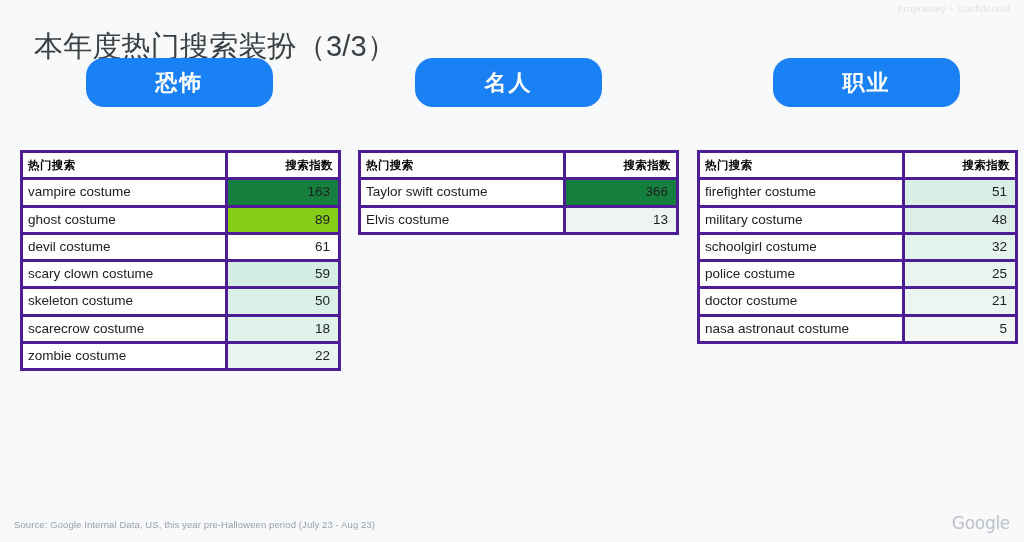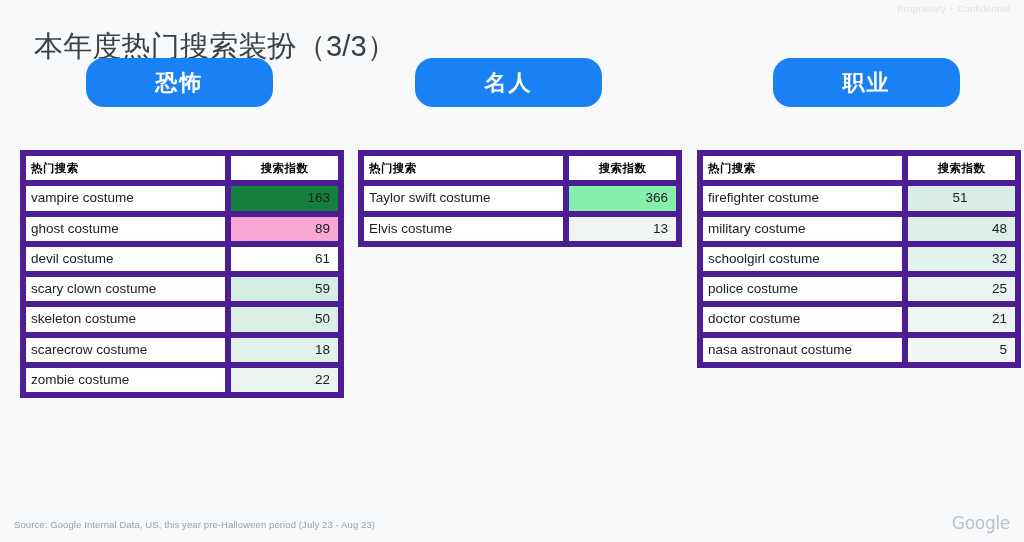--- a/index.html
+++ b/index.html
@@ -88,36 +88,36 @@
 
   table.data-table {
     border-collapse: collapse;
     width: 100%;
     table-layout: fixed;
     background: #ffffff;
     font-size: 13.5px;
   }
   table.data-table th,
   table.data-table td {
-    border: 6px solid #4c1d95;
+    border: 3px solid #4c1d95;
     height: 24.3px;
     padding: 0 5px;
     line-height: 24.3px;
     overflow: hidden;
     white-space: nowrap;
   }
   table.data-table th {
     background: #ffffff;
     color: #000000;
     font-weight: 700;
     font-size: 11.5px;
     text-align: left;
     letter-spacing: 0.4px;
   }
-  table.data-table th.col-val { text-align: center; }
+  table.data-table th.col-val { text-align: right; }
   table.data-table td.col-term {
     text-align: left;
     color: #202124;
     background: #ffffff;
   }
   table.data-table td.col-val {
     text-align: right;
     color: #202124;
     padding-right: 8px;
   }
@@ -171,21 +171,21 @@
           <th class="col-val">搜索指数</th>
         </tr>
       </thead>
       <tbody>
           <tr>
             <td class="col-term">vampire costume</td>
             <td class="col-val" style="background: #15803d;">163</td>
           </tr>
           <tr>
             <td class="col-term">ghost costume</td>
-            <td class="col-val" style="background: #f9a8d4;">89</td>
+            <td class="col-val" style="background: #84cc16;">89</td>
           </tr>
           <tr>
             <td class="col-term">devil costume</td>
             <td class="col-val">61</td>
           </tr>
           <tr>
             <td class="col-term">scary clown costume</td>
             <td class="col-val" style="background: rgb(213, 238, 227);">59</td>
           </tr>
           <tr>
@@ -212,21 +212,21 @@
         </colgroup>
       <thead>
         <tr>
           <th class="col-term">热门搜索</th>
           <th class="col-val">搜索指数</th>
         </tr>
       </thead>
       <tbody>
           <tr>
             <td class="col-term">Taylor swift costume</td>
-            <td class="col-val" style="background: #86efac;">366</td>
+            <td class="col-val" style="background: #15803d;">366</td>
           </tr>
           <tr>
             <td class="col-term">Elvis costume</td>
             <td class="col-val" style="background: rgb(238, 244, 242);">13</td>
           </tr>
         </tbody>
     </table>
   </div>
 
   <div class="tbl-wrap t3">
@@ -237,21 +237,21 @@
         </colgroup>
       <thead>
         <tr>
           <th class="col-term">热门搜索</th>
           <th class="col-val">搜索指数</th>
         </tr>
       </thead>
       <tbody>
           <tr>
             <td class="col-term">firefighter costume</td>
-            <td class="col-val" style="background: rgb(217, 238, 229); text-align: center;">51</td>
+            <td class="col-val" style="background: rgb(217, 238, 229);">51</td>
           </tr>
           <tr>
             <td class="col-term">military costume</td>
             <td class="col-val" style="background: rgb(219, 239, 231);">48</td>
           </tr>
           <tr>
             <td class="col-term">schoolgirl costume</td>
             <td class="col-val" style="background: rgb(227, 242, 236);">32</td>
           </tr>
           <tr>

